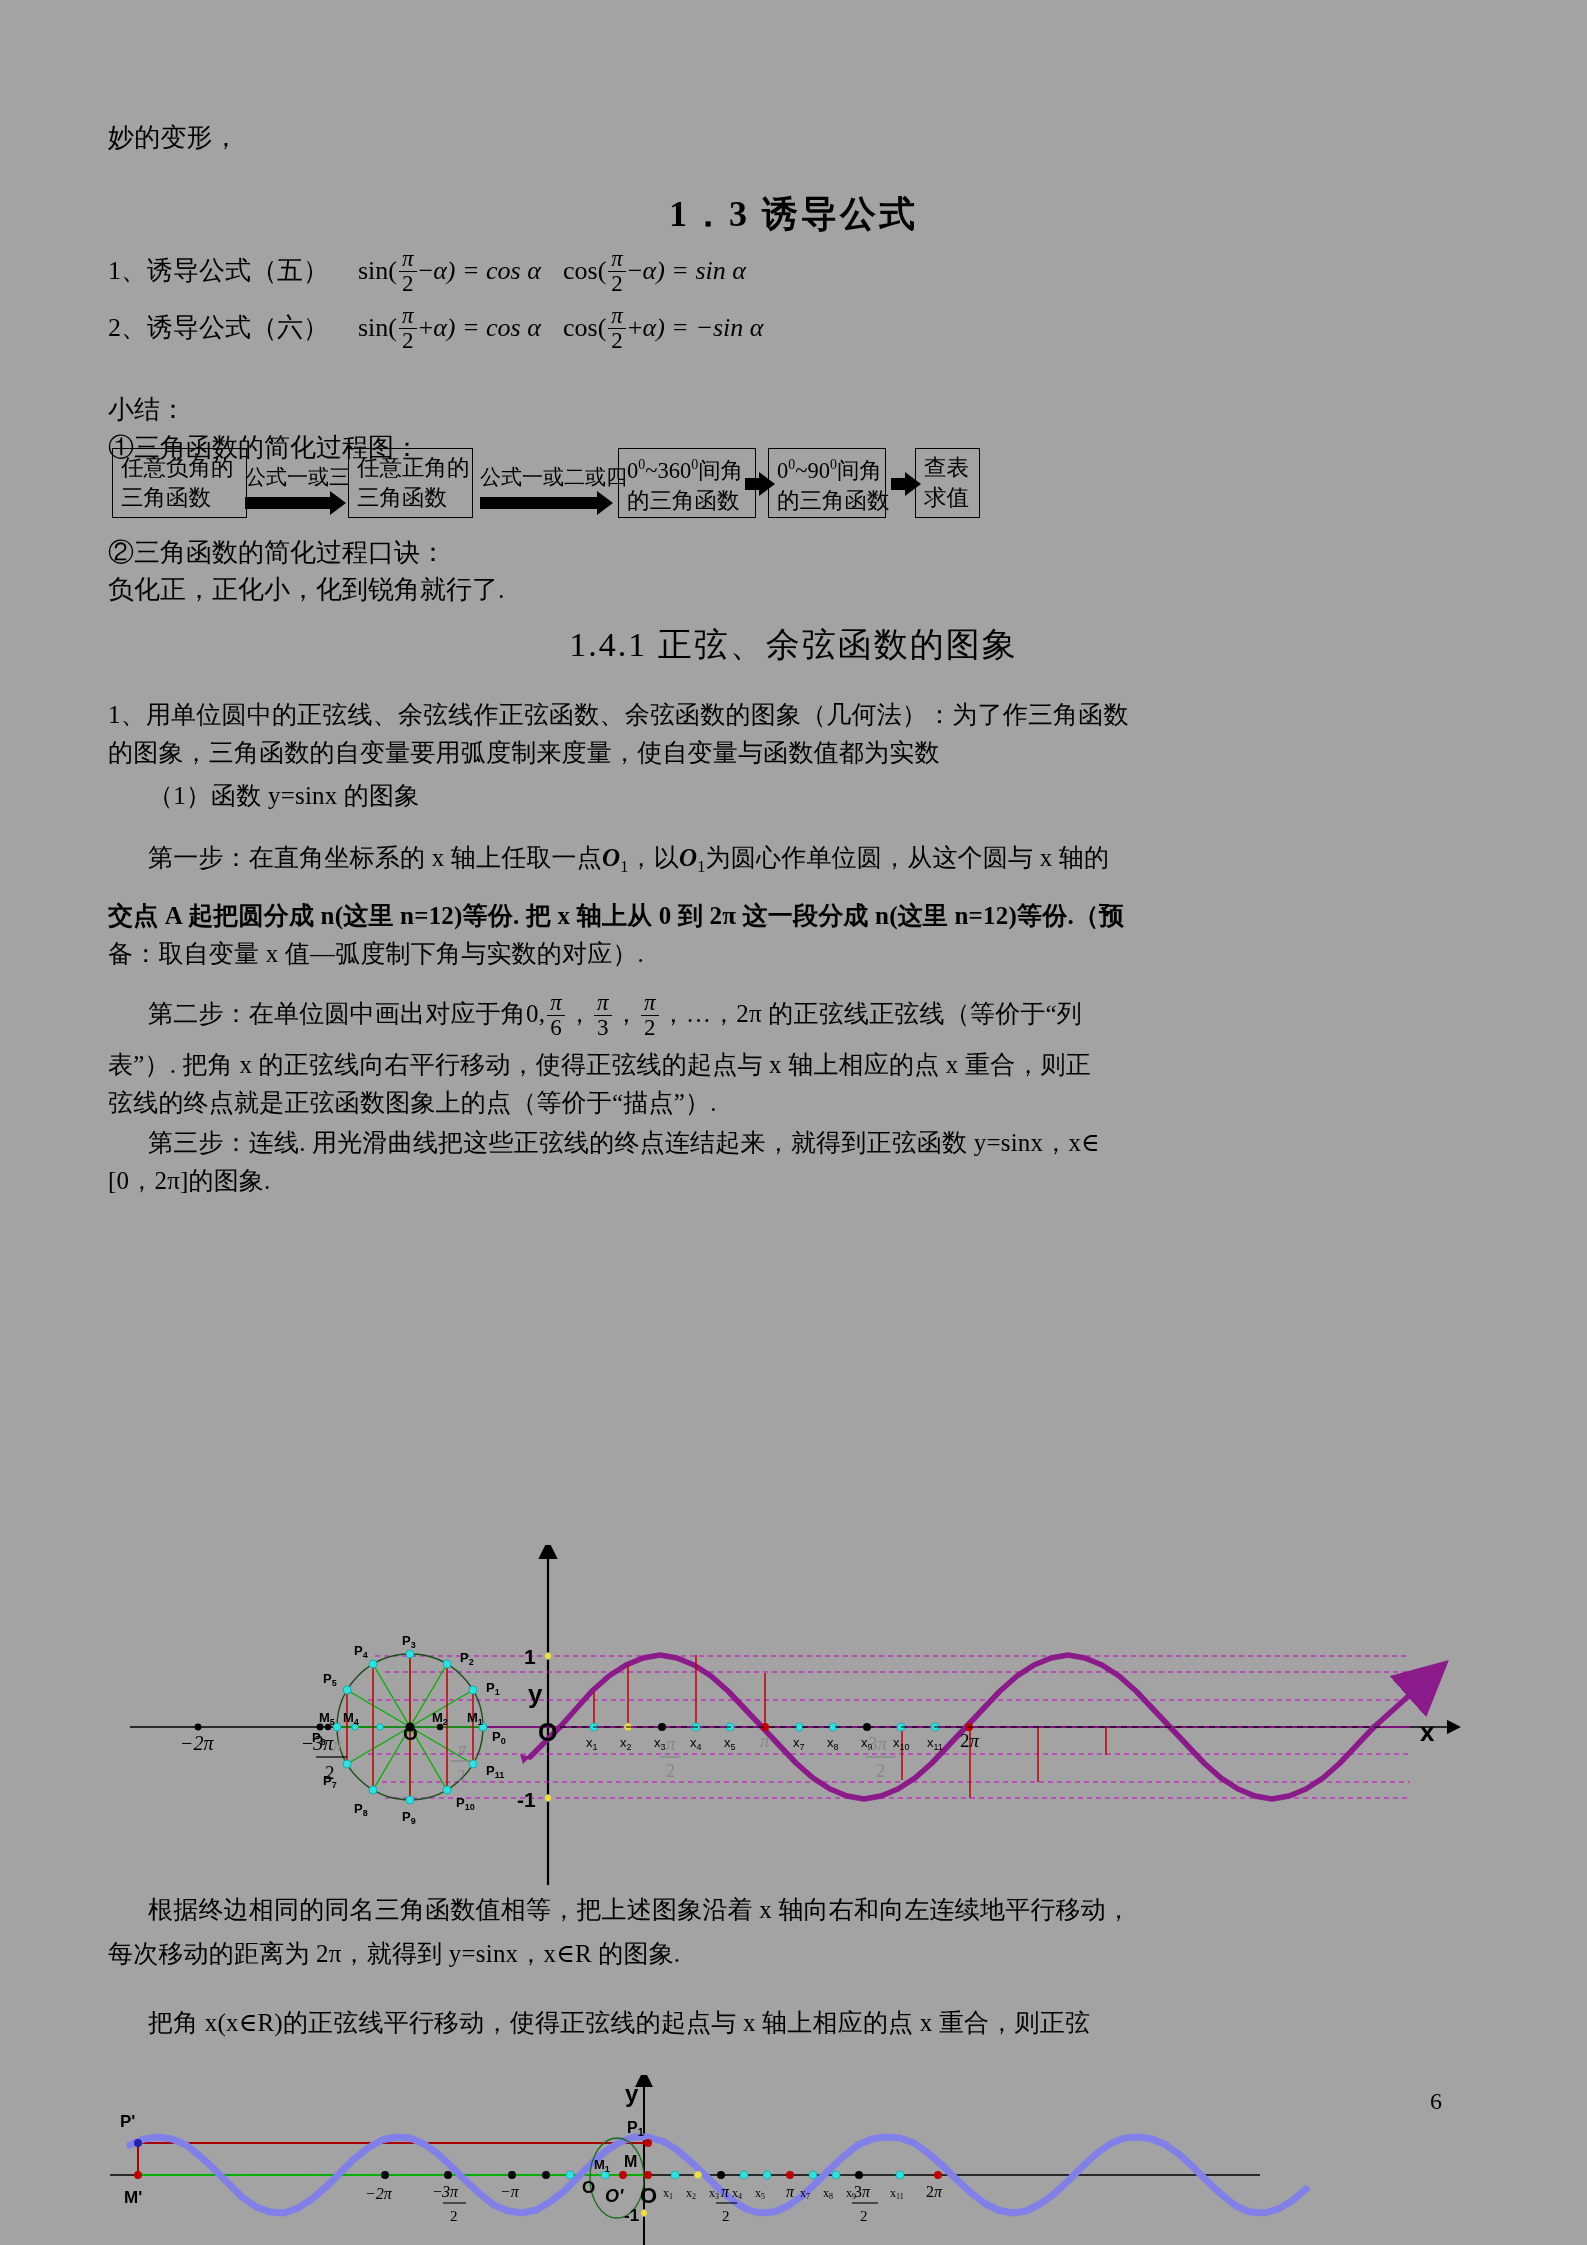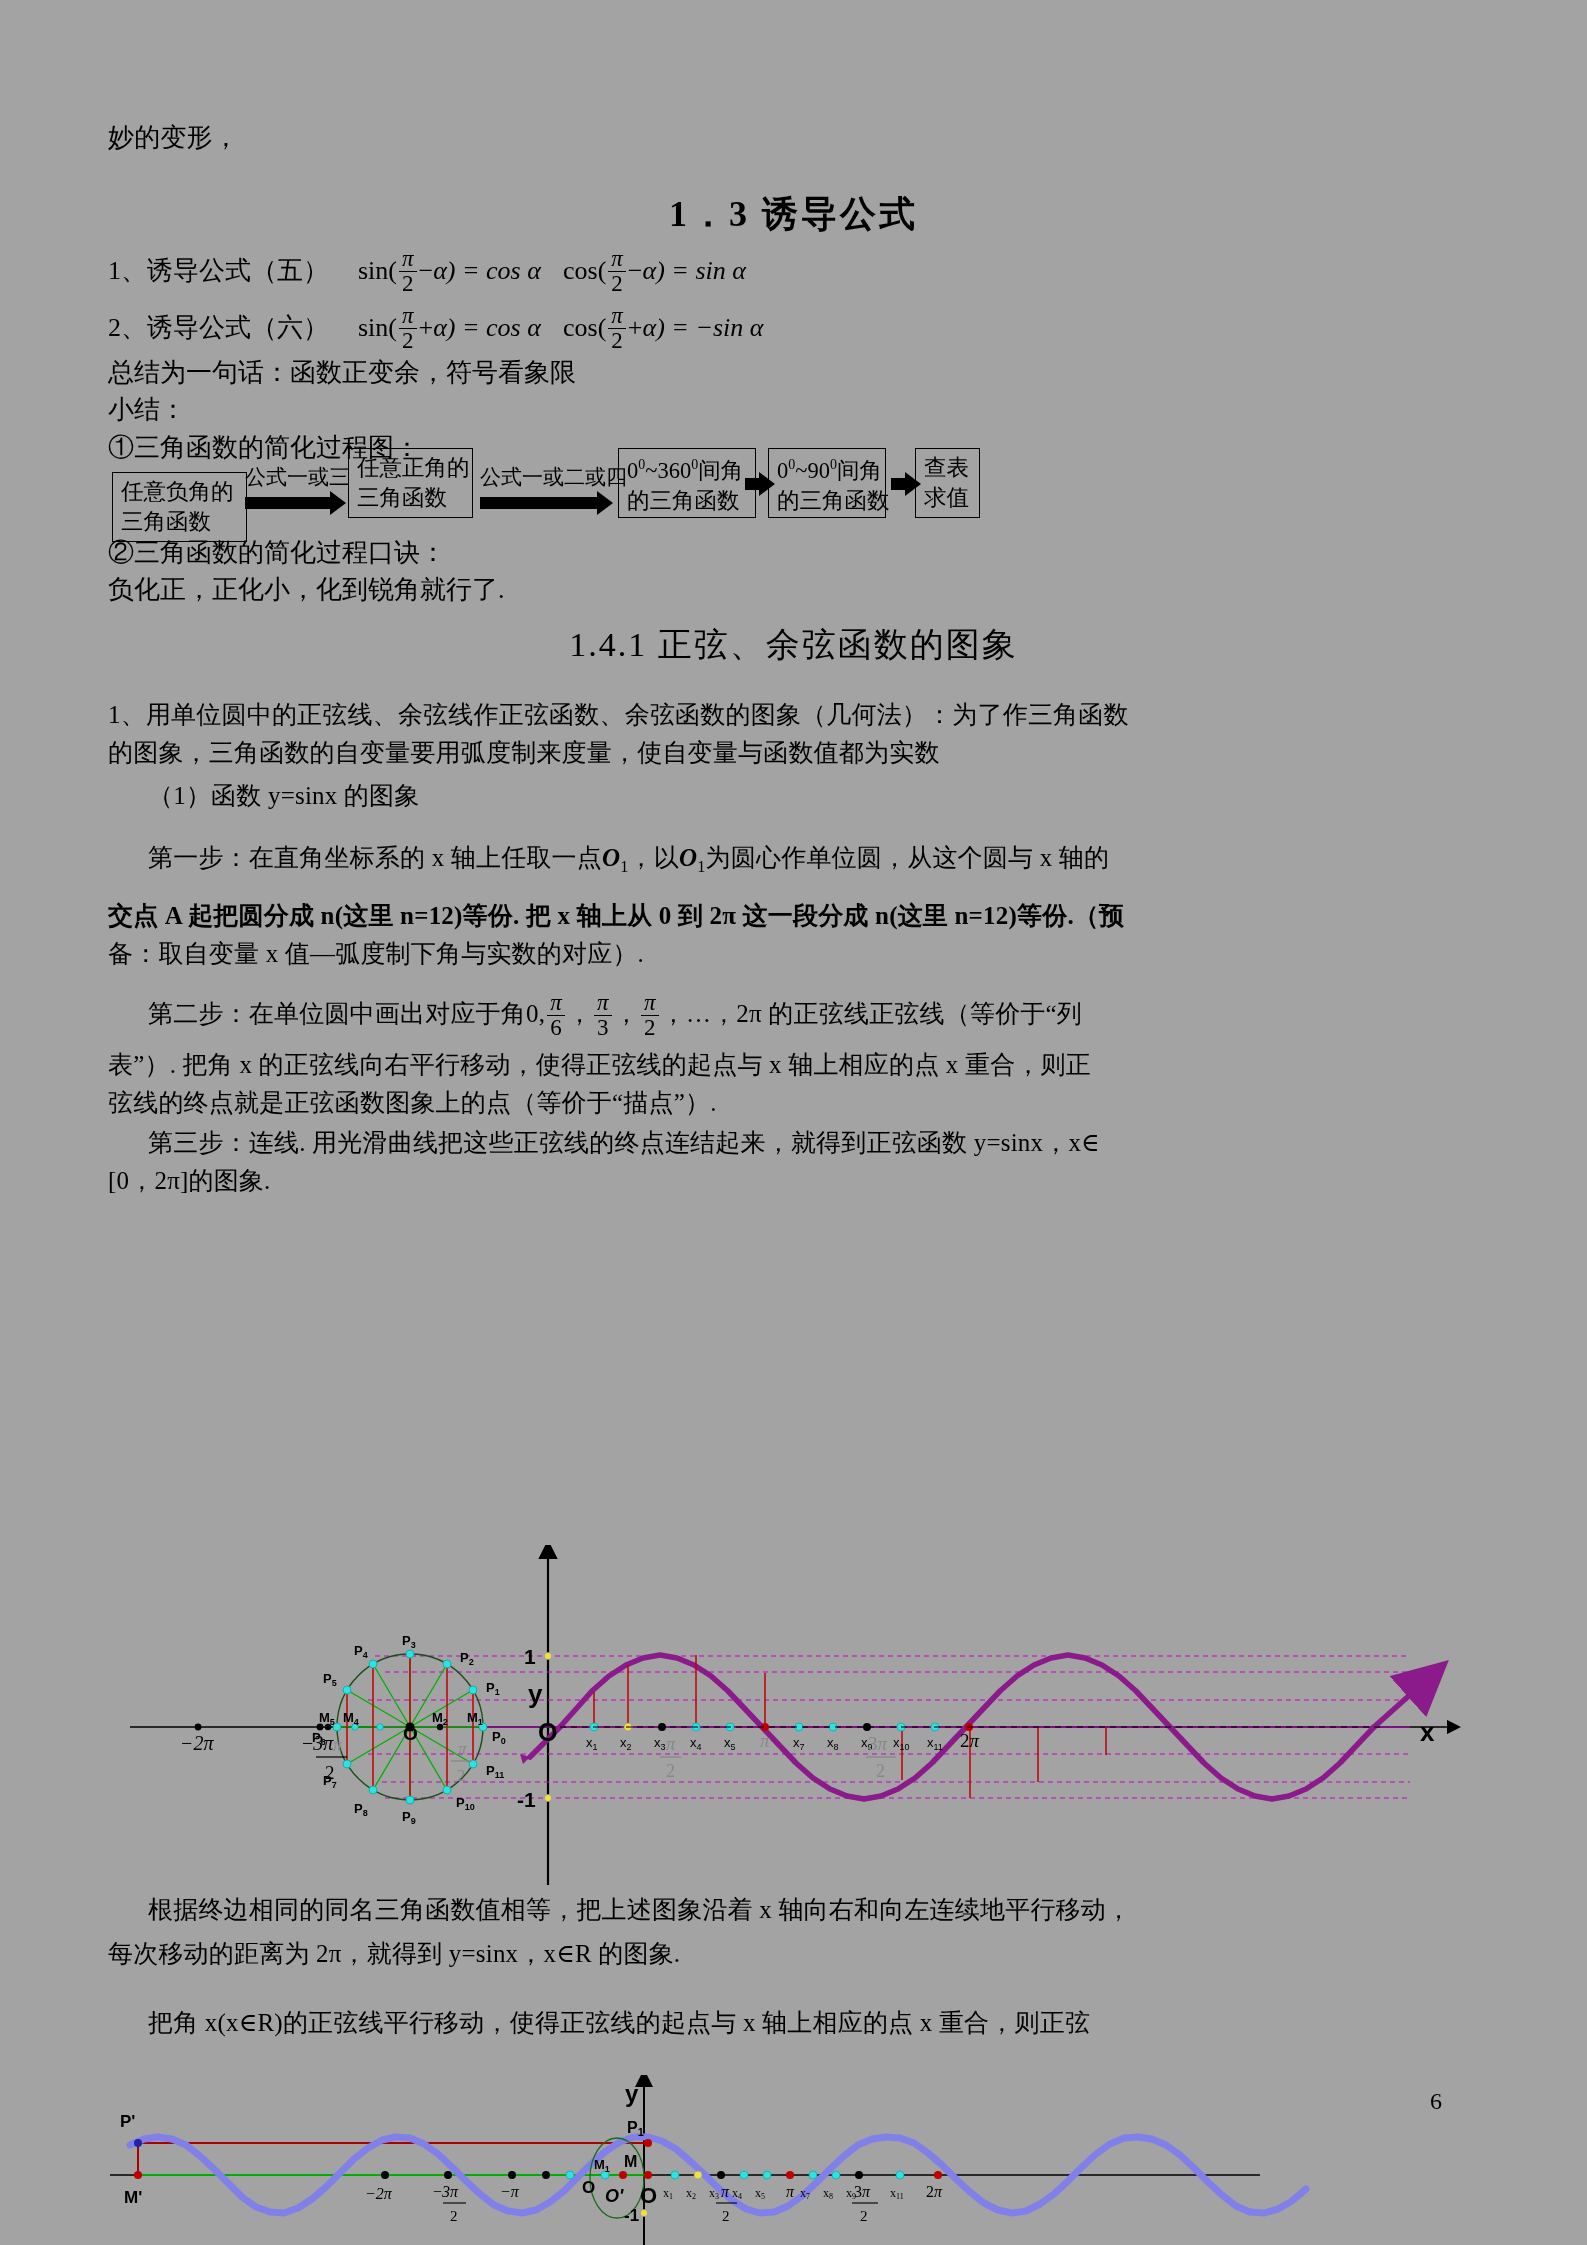--- a/index.html
+++ b/index.html
@@ -86,26 +86,25 @@
   </div>
 
   <div class="txt" style="left:108px; top:310px; font-size:26px;">2、诱导公式（六）</div>
   <div class="txt math" style="left:358px; top:305px;">
     <span>sin(</span><span class="frac"><span class="num mi">π</span><span class="den">2</span></span><span>+</span><span class="mi">α) = cos α</span>
   </div>
   <div class="txt math" style="left:563px; top:305px;">
     <span>cos(</span><span class="frac"><span class="num mi">π</span><span class="den">2</span></span><span>+</span><span class="mi">α) = −sin α</span>
   </div>
 
-  <div class="txt" style="left:108px; top:355px; font-size:26px;">总结为一句话：函数正变余，符号看象限</div>
   <div class="txt" style="left:108px; top:392px; font-size:26px;">小结：</div>
   <div class="txt" style="left:108px; top:430px; font-size:26px;">①三角函数的简化过程图：</div>
 
   <div>
-    <div class="fc-box" style="left:112px; top:448px; width:135px; height:70px;margin-top:24px;">
+    <div class="fc-box" style="left:112px; top:448px; width:135px; height:70px;">
       <div>任意负角的</div>
       <div>三角函数</div>
     </div>
     <div class="fc-label" style="left:245px; top:463px;">公式一或三</div>
     <div class="fc-arrow" style="left:245px; top:497px; width:85px;"></div>
 
     <div class="fc-box" style="left:348px; top:448px; width:125px; height:70px;">
       <div>任意正角的</div>
       <div>三角函数</div>
     </div>

